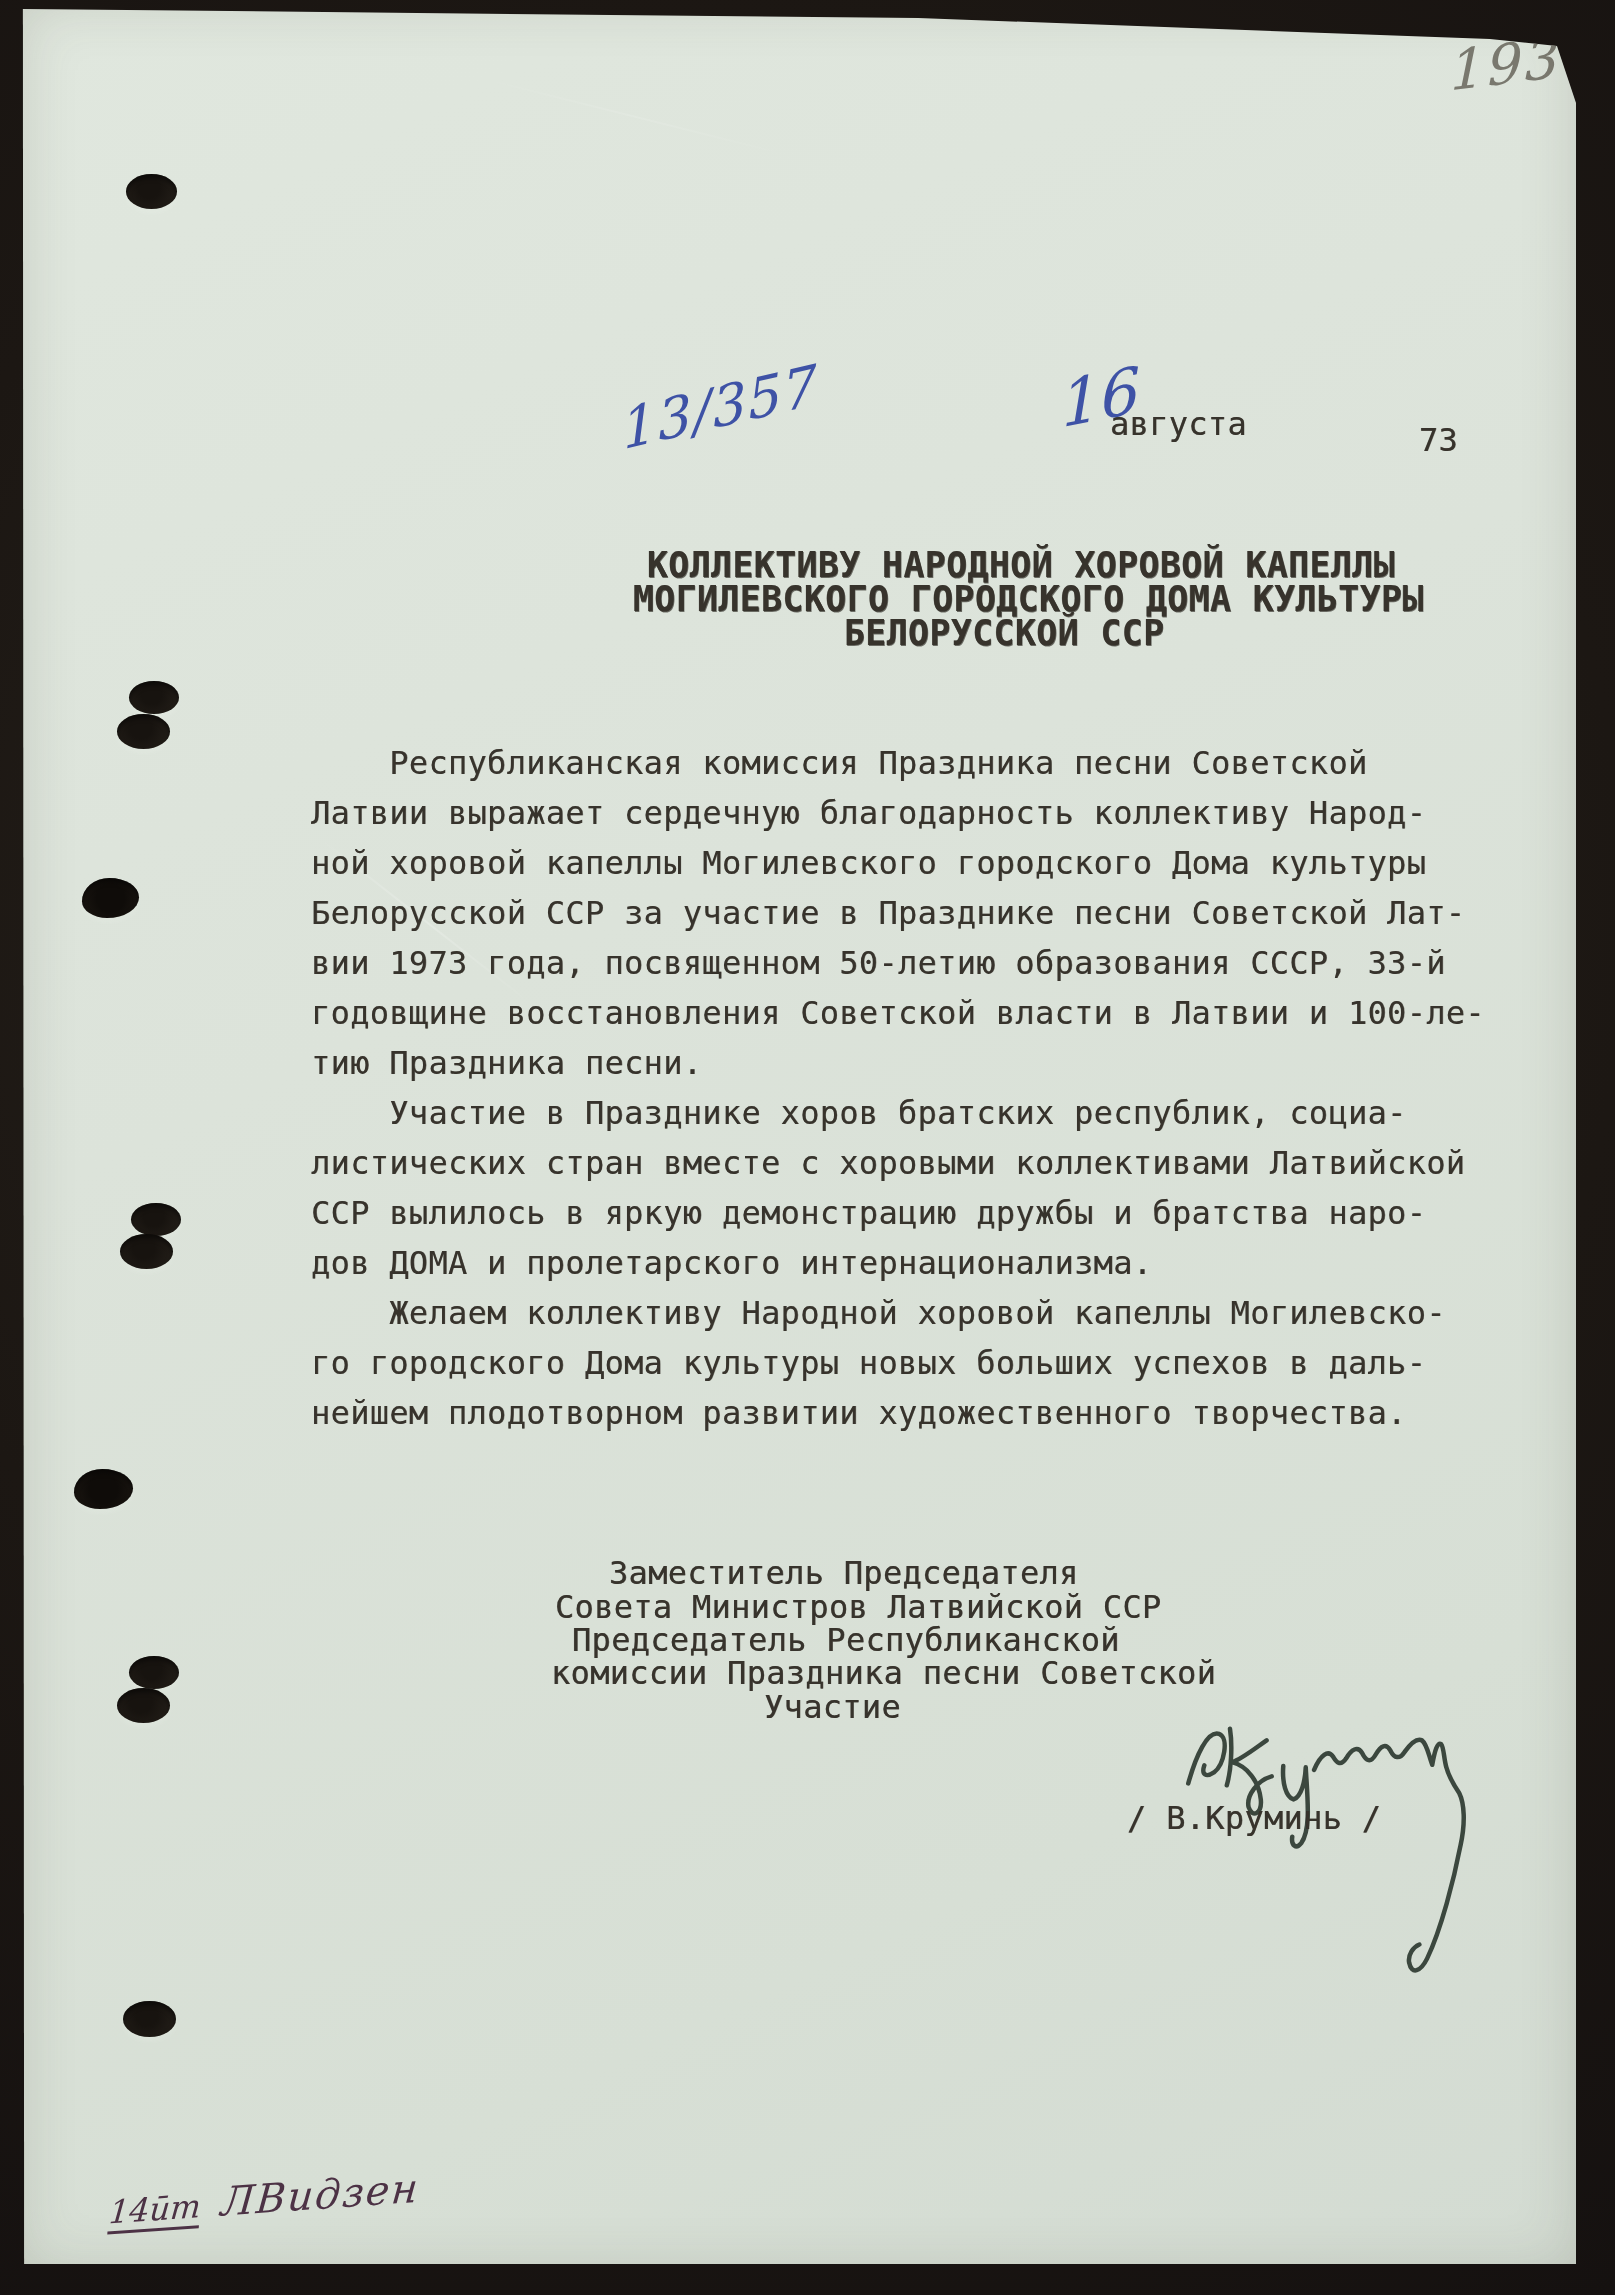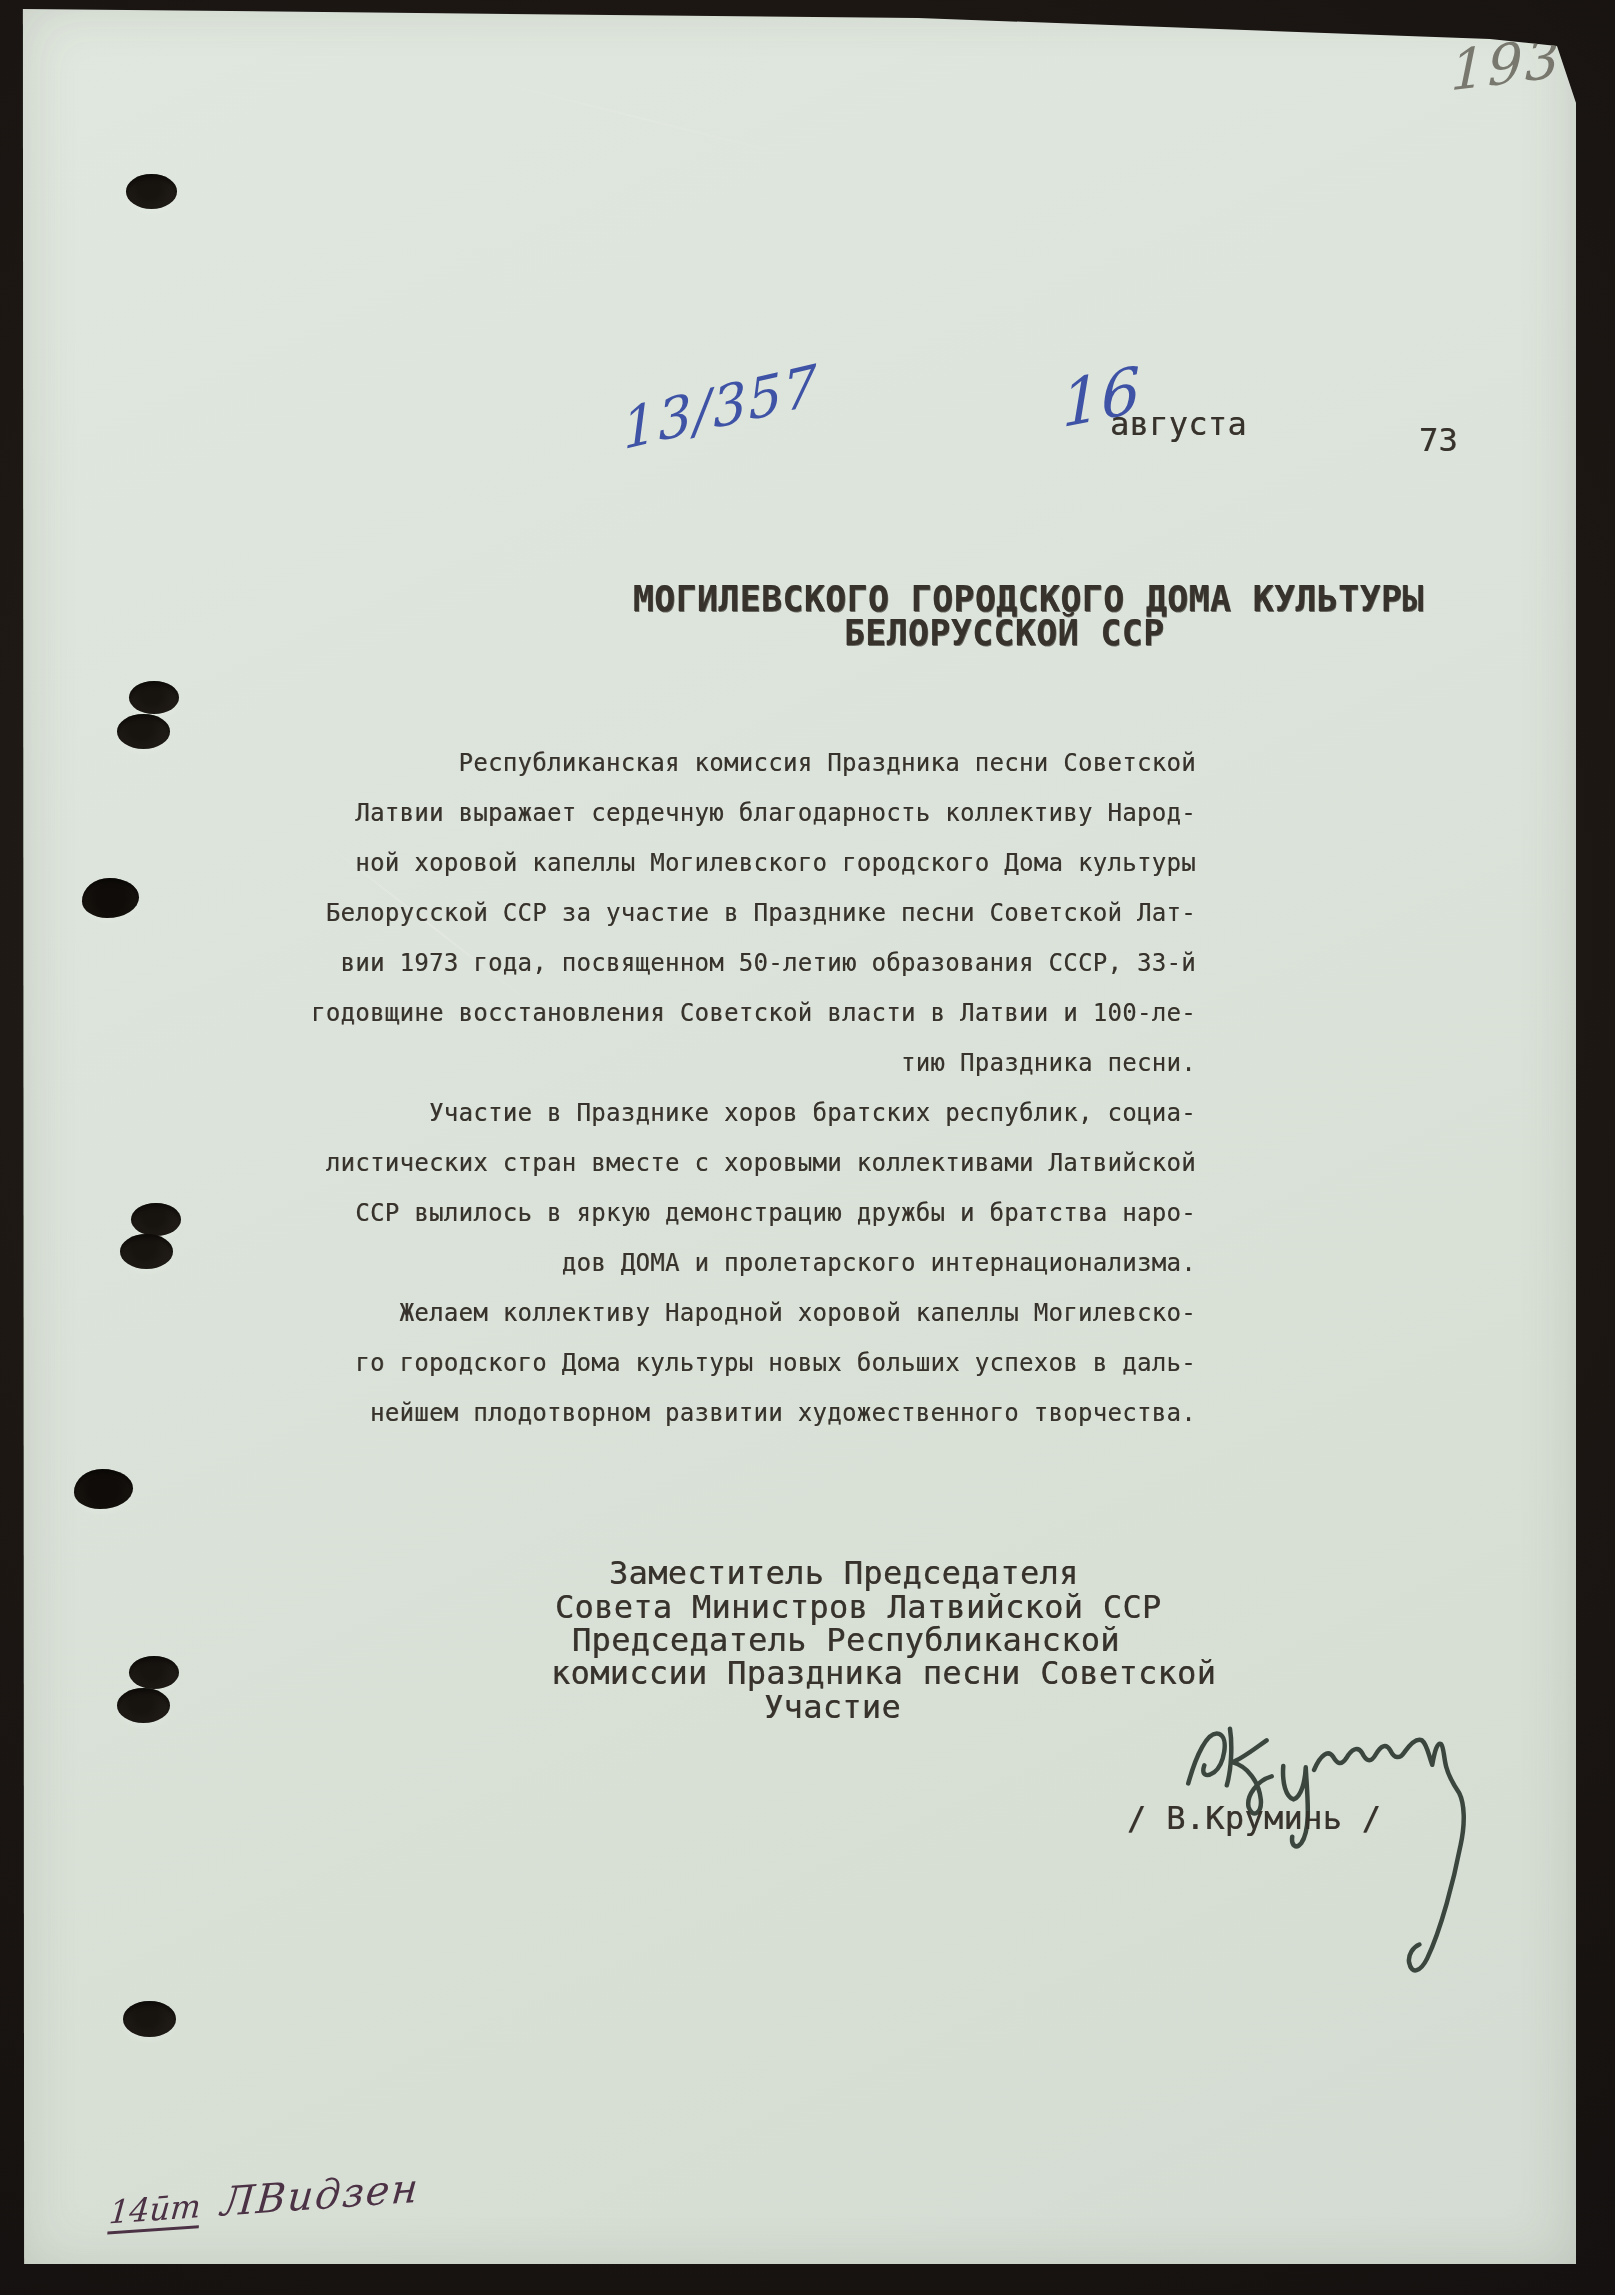--- a/index.html
+++ b/index.html
@@ -32,25 +32,24 @@
   .heading-line {
     font-weight: bold;
     font-size: 35px;
     text-shadow: 0.6px 0.5px 0.6px rgba(45,41,35,0.65), -0.3px 0 0.4px rgba(45,41,35,0.4);
   }
   #body-text { position: absolute; left: 292px; top: 738px; }
   .body-line {
     position: relative;
     height: 50px; line-height: 50px;
     color: #37332c;
-    font-size: 24px;
+    font-size: 32px;
     letter-spacing: 0.3px;
     white-space: pre;
     text-shadow: 0.4px 0.4px 0.5px rgba(55,50,42,0.55);
-    text-align: right;
   }
   .hand {
     position: absolute;
     font-family: "DejaVu Serif", "Liberation Serif", serif;
     font-style: italic;
     white-space: pre;
   }
   .blue-ink { color: #3e52a6; }
   .pencil   { color: #6b695f; opacity: 0.88; }
   .note-ink { color: #4c3245; }
@@ -94,20 +93,21 @@
   <div class="crease" style="left:450px; top:116px; width:334px; transform:rotate(14deg); opacity:0.5;"></div>
 
   <div class="hand pencil" style="left:1431px; top:31px; font-size:55px; transform:rotate(-7deg) skewX(-8deg); letter-spacing:2.6px;">193.</div>
 
   <div class="hand blue-ink" style="left:601px; top:375px; font-size:55px; transform:rotate(-13deg) skewX(-10deg); letter-spacing:1.3px;">13/357</div>
 
   <div class="hand blue-ink" style="left:1042px; top:361px; font-size:63px; transform:rotate(-11deg) skewX(-10deg);">16</div>
   <div class="typed" style="left:1091px; top:405px;">августа</div>
   <div class="typed" style="left:1400px; top:421px;">73</div>
 
+  <div class="typed heading-line" style="left:628px; top:545px;">КОЛЛЕКТИВУ НАРОДНОЙ ХОРОВОЙ КАПЕЛЛЫ</div>
   <div class="typed heading-line" style="left:614px; top:579px;">МОГИЛЕВСКОГО ГОРОДСКОГО ДОМА КУЛЬТУРЫ</div>
   <div class="typed heading-line" style="left:825px; top:613px;">БЕЛОРУССКОЙ ССР</div>
 
   <div id="body-text">
     <div class="body-line">    Республиканская комиссия Праздника песни Советской</div>
     <div class="body-line">Латвии выражает сердечную благодарность коллективу Народ-</div>
     <div class="body-line">ной хоровой капеллы Могилевского городского Дома культуры</div>
     <div class="body-line">Белорусской ССР за участие в Празднике песни Советской Лат-</div>
     <div class="body-line">вии 1973 года, посвященном 50-летию образования СССР, 33-й</div>
     <div class="body-line">годовщине восстановления Советской власти в Латвии и 100-ле-</div>

